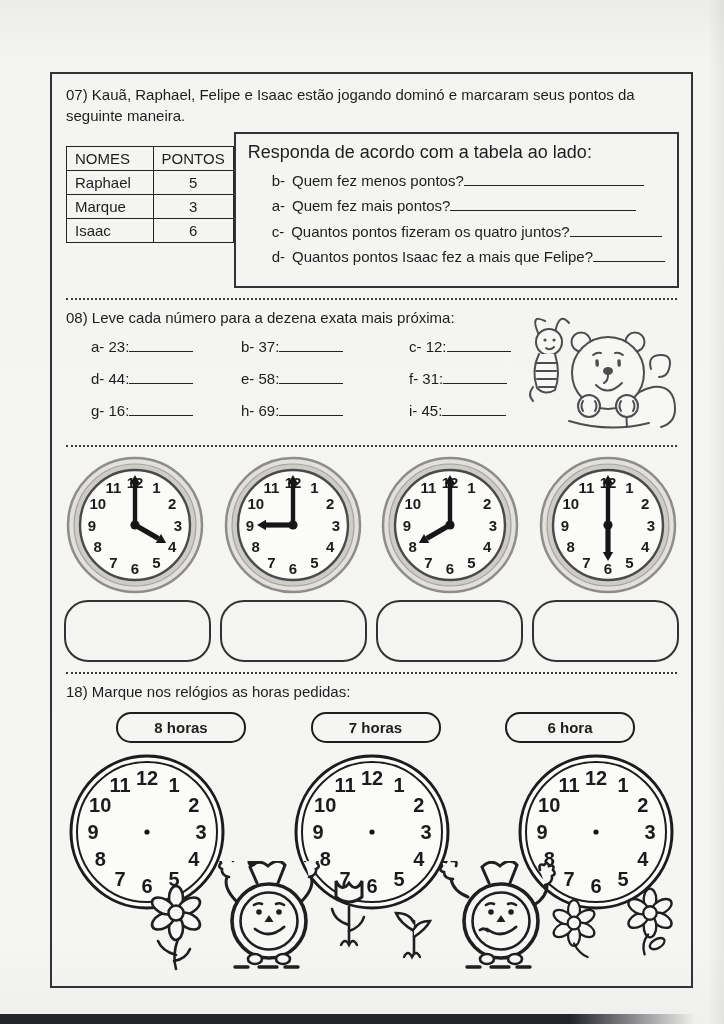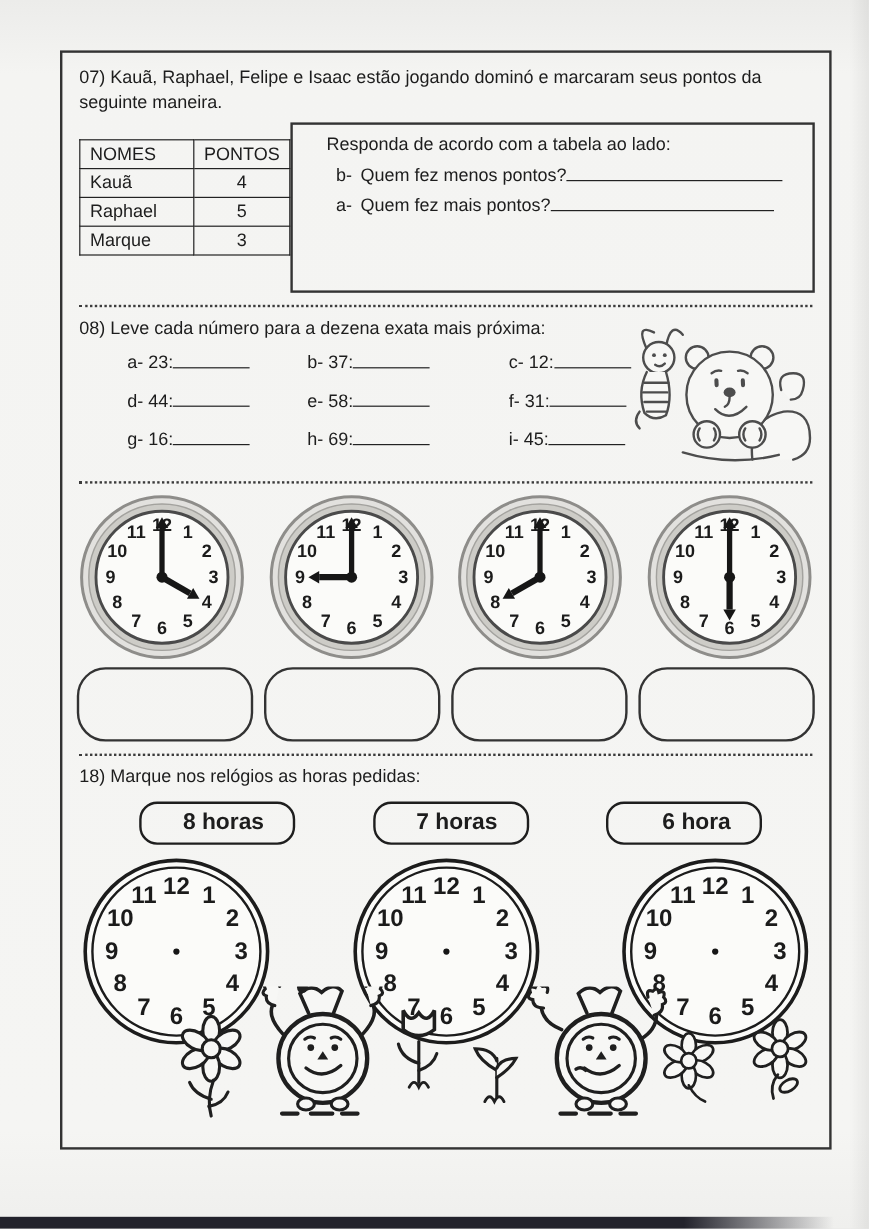--- a/index.html
+++ b/index.html
@@ -16,62 +16,62 @@
   }
   .scan::after{ 
     content:"";position:absolute;top:0;right:0;width:16px;height:100%;
     background:linear-gradient(90deg,rgba(0,0,0,0) 0%,rgba(0,0,0,.06) 100%);
   }
   .scan-bottom-bar{
     position:absolute;left:0;bottom:0;height:10px;width:96%;
     background:linear-gradient(90deg,#23232c 0%,#23232c 82%,rgba(35,35,44,0) 100%);
   }
   .sheet{
-    position:absolute;left:50px;top:42px;width:643px;height:916px;
+    position:absolute;left:50px;top:72px;width:643px;height:916px;
     border:2px solid #333;background:transparent;
     padding:8px 12px;box-sizing:border-box;
   }
   .stmt{font-size:15px;line-height:1.4;margin:2px 2px 6px;}
   .q07-row{display:flex;gap:0;align-items:flex-start;margin:2px 0 8px;}
   table.points{border-collapse:collapse;margin-top:14px;margin-left:2px;}
   table.points th,table.points td{
     border:1.6px solid #222;font-size:15px;font-weight:normal;
     padding:2.5px 8px;height:18px;
   }
   table.points th{text-align:left;}
   table.points td.pts{text-align:center;width:58px;}
   table.points td.nm, table.points th.nm{width:78px;}
   .resp-box{
     flex:1;border:2px solid #333;padding:8px 12px 12px;min-height:118px;
   }
-  .resp-title{font-size:15px;margin:0 16px 8px;}
+  .resp-title{font-size:18px;margin:0 0 8px;}
   .q-line{font-size:15px;margin:8.5px 0 8.5px 24px;white-space:nowrap;}
   .q-letter{margin-right:7px;}
   .blank{display:inline-block;border-bottom:1.6px solid #222;height:11px;vertical-align:baseline;}
   .bl-a{width:186px;} .bl-b{width:180px;} .bl-c{width:92px;} .bl-d{width:72px;}
   hr.dots{border:none;border-top:2.6px dotted #3c3c3c;margin:10px 2px 7px;}
   .q08{position:relative;min-height:128px;}
   .q08 .stmt{margin-bottom:10px;}
   .q08-grid{
     display:grid;grid-template-columns:150px 168px 150px;
-    row-gap:15px;margin-left:42px;width:468px;
+    row-gap:15px;margin-left:27px;width:468px;
   }
   .q08-item{font-size:15px;white-space:nowrap;}
   .q08-item .blank{width:64px;}
   .pooh{position:absolute;right:2px;top:2px;}
   .q09 .stmt{margin-bottom:4px;}
   .clock-row{display:flex;justify-content:space-between;padding:2px 2px;}
   .clock{line-height:0;}
   .answer-boxes{display:flex;gap:9px;margin-top:4px;}
   .ans-box{flex:1;height:58px;border:2.4px solid #333;border-radius:24px;background:transparent;}
   .q10{position:relative;}
   .pill-row{display:flex;justify-content:space-between;padding:4px 44px 0 52px;}
   .pill{
     border:2.4px solid #1e1e1e;border-radius:15px;padding:5px 24px;
-    font-weight:bold;font-size:19px;background:transparent;min-width:78px;text-align:right;
+    font-weight:bold;font-size:15px;background:transparent;min-width:78px;text-align:center;
   }
   .q10-clocks{display:flex;justify-content:space-between;padding:10px 4px 0;position:relative;z-index:1;}
   .band{display:block;margin-top:-50px;position:relative;z-index:2;}
 </style>
 </head>
 <body>
 
 <div class="scan">
   <div class="sheet">
 
@@ -80,40 +80,46 @@
       <div class="q07-row">
         <table class="points">
           <thead>
             <tr>
               <th class="nm">NOMES</th>
               <th>PONTOS</th>
             </tr>
           </thead>
           <tbody>
             <tr>
-              <td class="nm">Kauã</td>
-              <td class="pts">4</td>
-            </tr>
-            <tr>
               <td class="nm">Raphael</td>
               <td class="pts">5</td>
             </tr>
             <tr>
               <td class="nm">Marque</td>
               <td class="pts">3</td>
+            </tr>
+            <tr>
+              <td class="nm">Isaac</td>
+              <td class="pts">6</td>
             </tr>
           </tbody>
         </table>
         <div class="resp-box">
           <p class="resp-title">Responda de acordo com a tabela ao lado:</p>
           <div class="q-line">
             <span class="q-letter">b-</span><span>Quem fez menos pontos?</span><span class="blank bl-b"></span>
           </div>
           <div class="q-line">
             <span class="q-letter">a-</span><span>Quem fez mais pontos?</span><span class="blank bl-a"></span>
+          </div>
+          <div class="q-line">
+            <span class="q-letter">c-</span><span>Quantos pontos fizeram os quatro juntos?</span><span class="blank bl-c"></span>
+          </div>
+          <div class="q-line">
+            <span class="q-letter">d-</span><span>Quantos pontos Isaac fez a mais que Felipe?</span><span class="blank bl-d"></span>
           </div>
         </div>
       </div>
     </section>
 
     <hr class="dots">
 
     <section class="q08">
       <p class="stmt">08) Leve cada número para a dezena exata mais próxima:</p>
       <div class="q08-grid">

